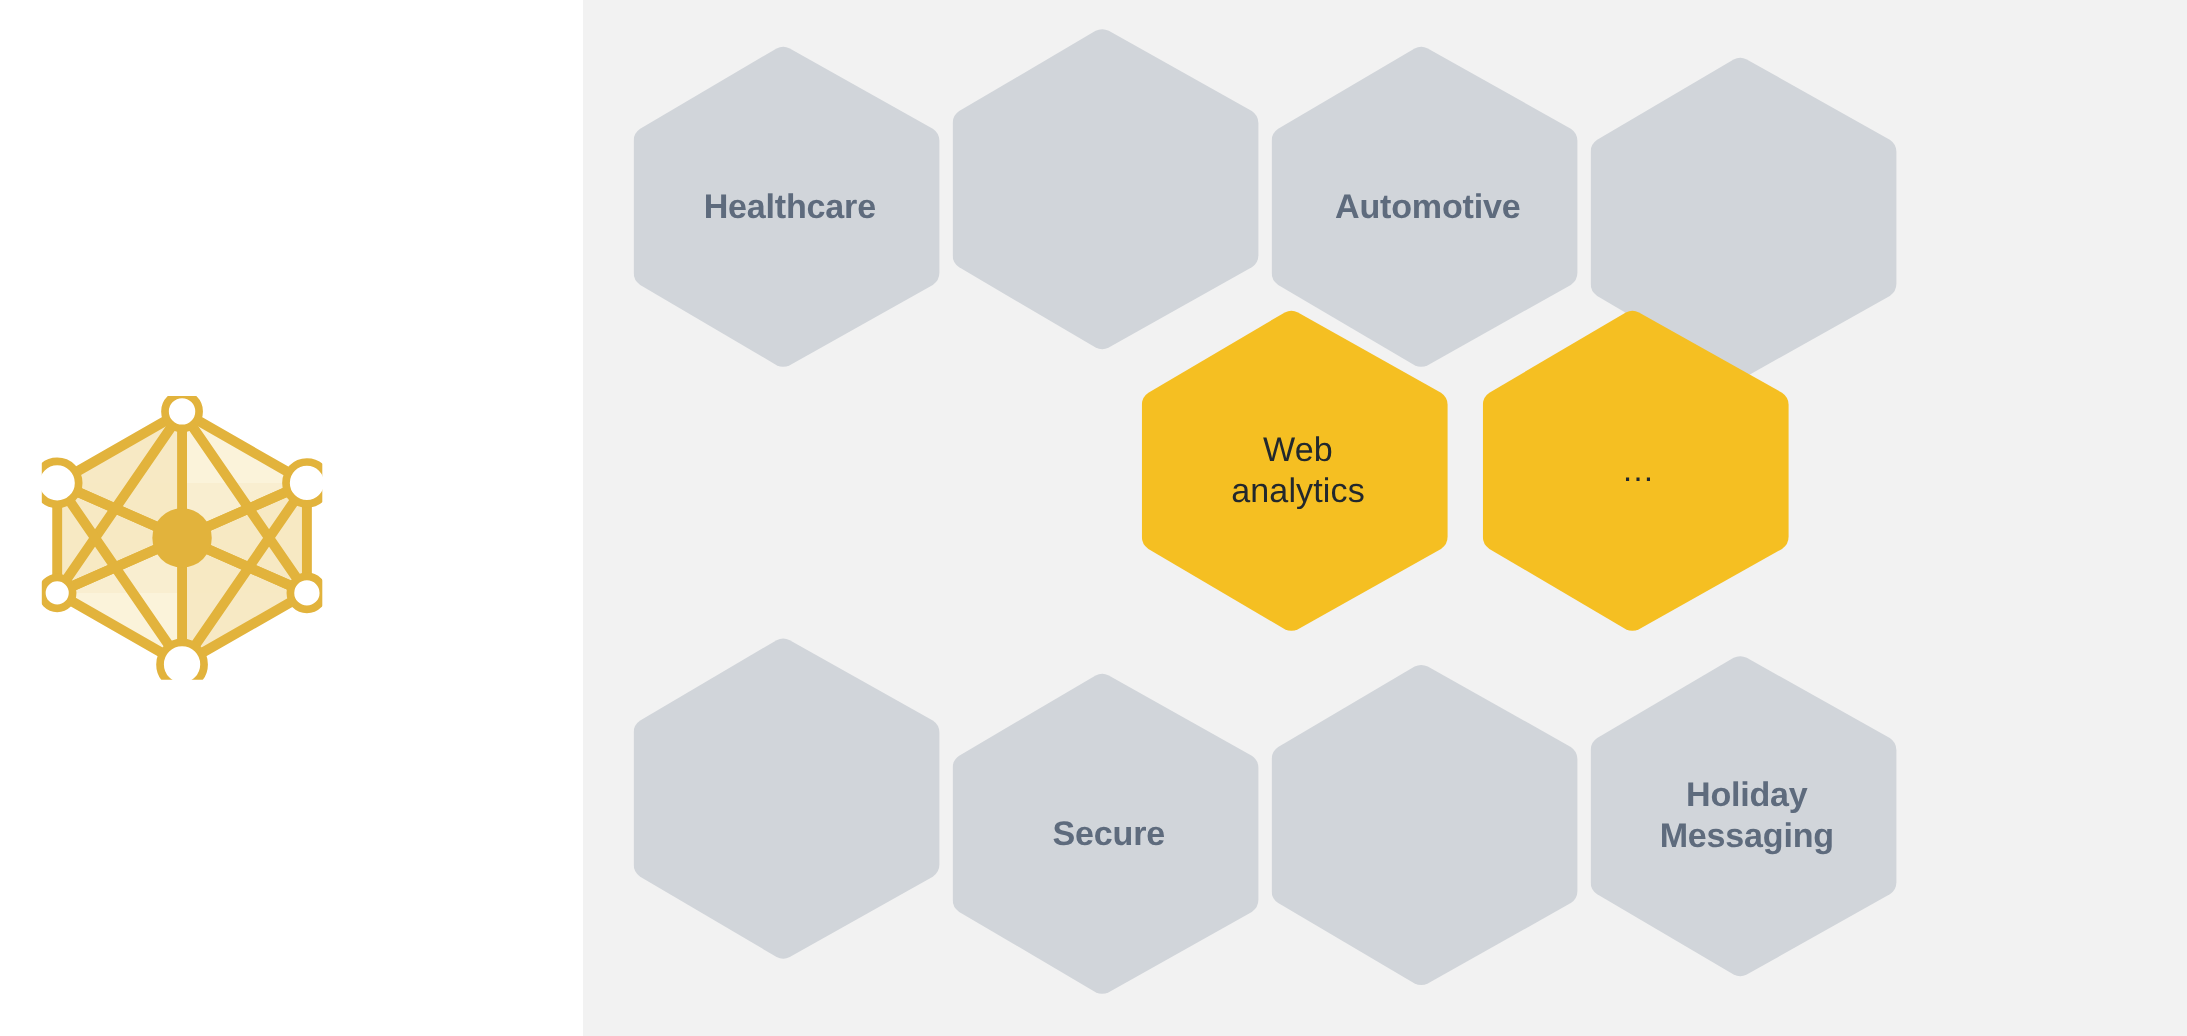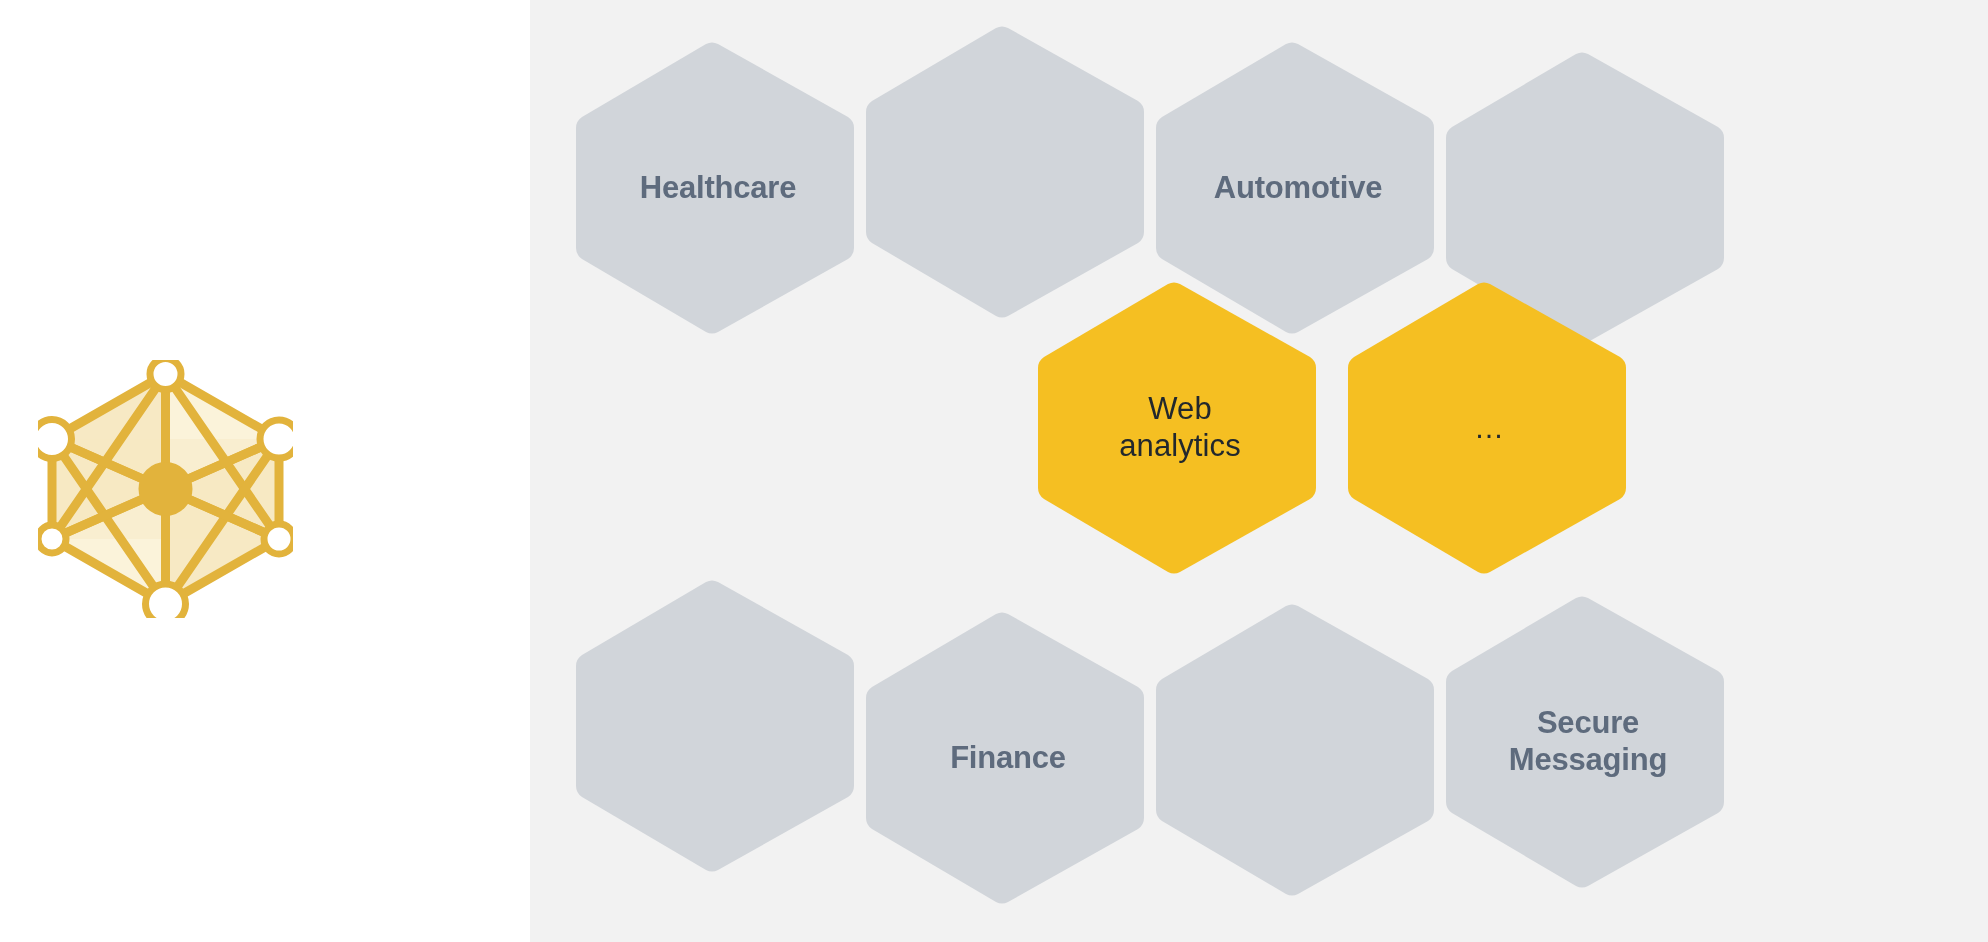--- a/index.html
+++ b/index.html
@@ -178,34 +178,34 @@
         <svg class="hex-shape" viewBox="0 0 284 300">
           <path d="M142 6 L272 79 Q278 83 278 90 L278 210 Q278 217 272 221 L142 294 Q136 297 130 294 L6 221 Q0 217 0 210 L0 90 Q0 83 6 79 L130 6 Q136 3 142 6 Z" fill="#d1d5da"></path>
         </svg>
         <span class="hex-label"></span>
       </div>
 
       <div class="hex gray" style="left:336px; top:608px;">
         <svg class="hex-shape" viewBox="0 0 284 300">
           <path d="M142 6 L272 79 Q278 83 278 90 L278 210 Q278 217 272 221 L142 294 Q136 297 130 294 L6 221 Q0 217 0 210 L0 90 Q0 83 6 79 L130 6 Q136 3 142 6 Z" fill="#d1d5da"></path>
         </svg>
-        <span class="hex-label">Finance</span>
+        <span class="hex-label">Secure</span>
       </div>
 
       <div class="hex gray" style="left:626px; top:600px;">
         <svg class="hex-shape" viewBox="0 0 284 300">
           <path d="M142 6 L272 79 Q278 83 278 90 L278 210 Q278 217 272 221 L142 294 Q136 297 130 294 L6 221 Q0 217 0 210 L0 90 Q0 83 6 79 L130 6 Q136 3 142 6 Z" fill="#d1d5da"></path>
         </svg>
         <span class="hex-label"></span>
       </div>
 
       <div class="hex gray" style="left:916px; top:592px;">
         <svg class="hex-shape" viewBox="0 0 284 300">
           <path d="M142 6 L272 79 Q278 83 278 90 L278 210 Q278 217 272 221 L142 294 Q136 297 130 294 L6 221 Q0 217 0 210 L0 90 Q0 83 6 79 L130 6 Q136 3 142 6 Z" fill="#d1d5da"></path>
         </svg>
-        <span class="hex-label">Secure
+        <span class="hex-label">Holiday
 Messaging</span>
       </div>
 
     </div>
   </div>
 
 </div>
 
 </body></html>

